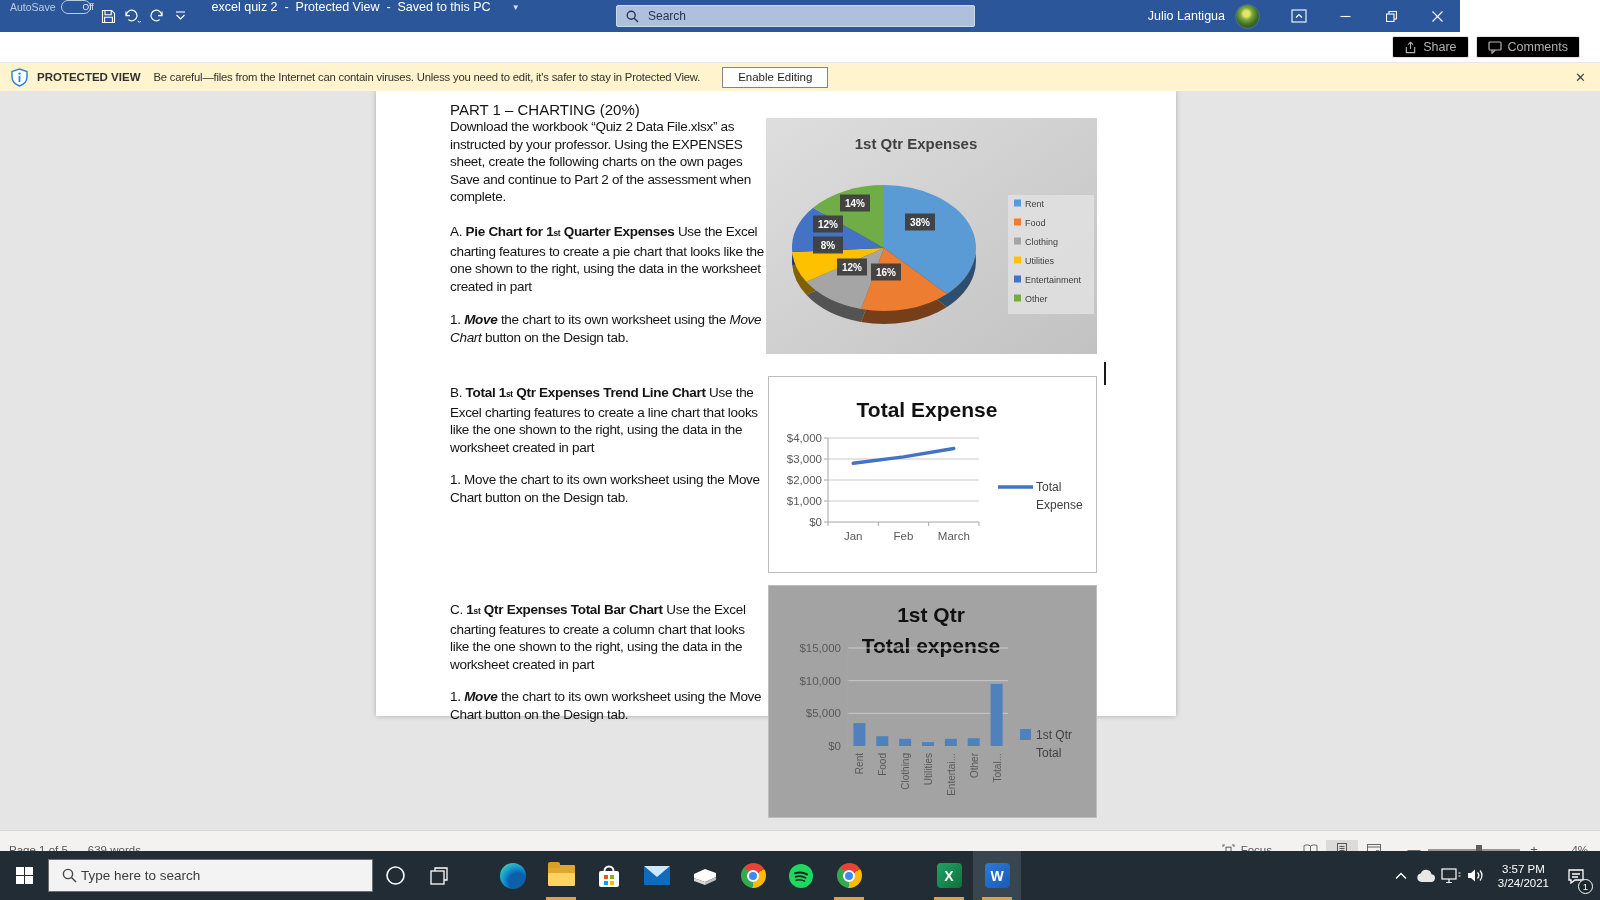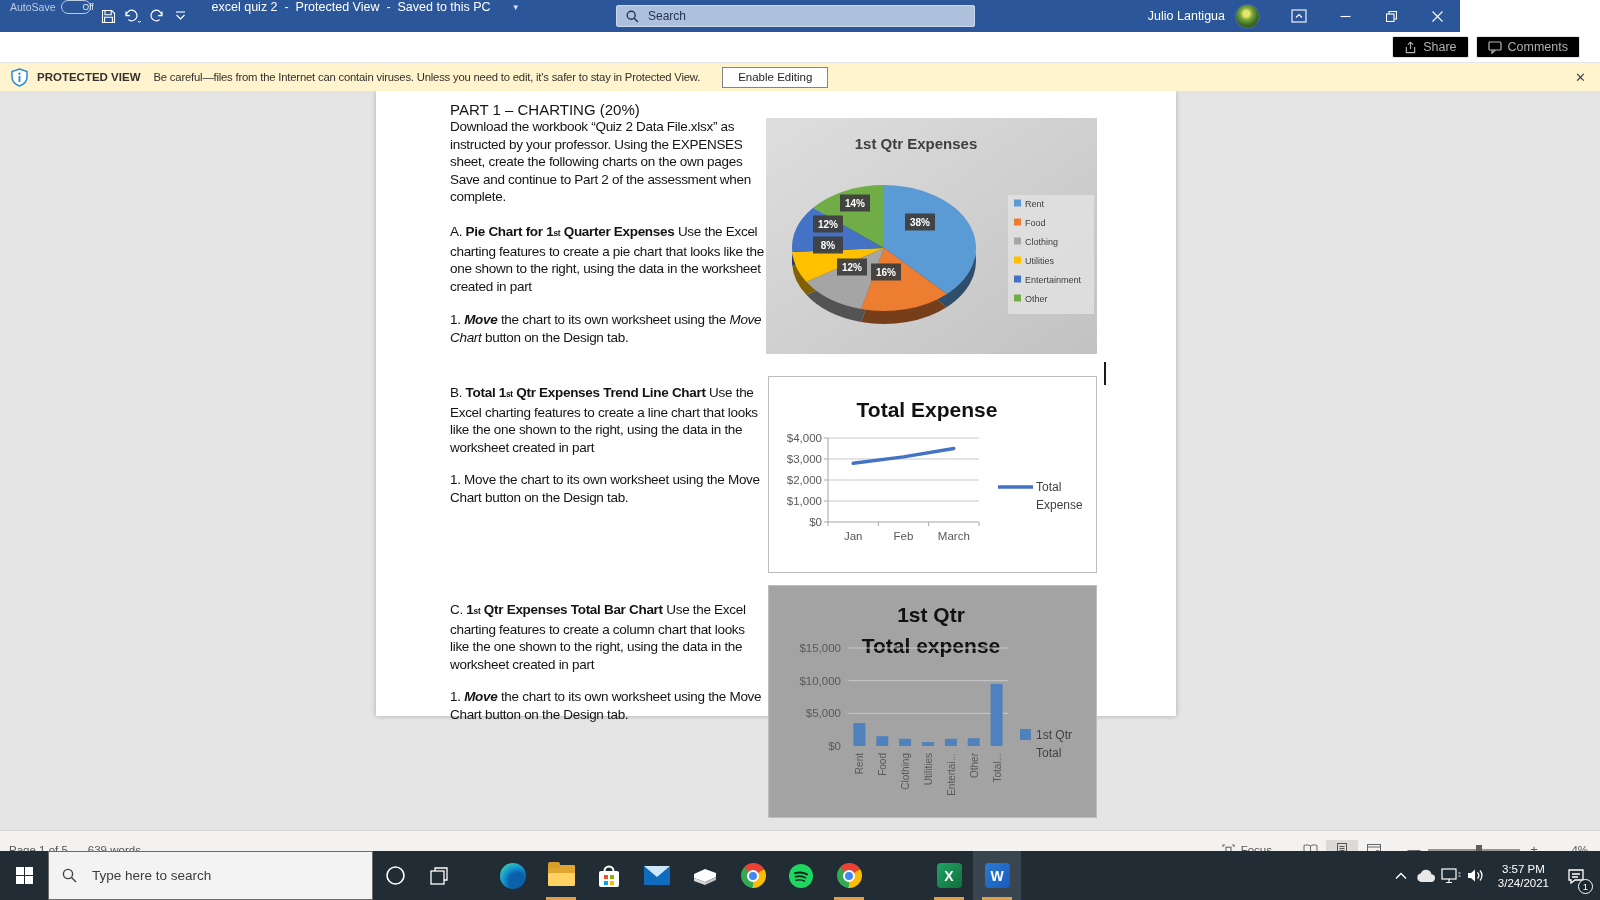--- a/index.html
+++ b/index.html
@@ -62,21 +62,21 @@
   .view-ic.sel { background:#dcdad8; }
   .zoomgrp { display:flex; align-items:center; margin-left:14px; }
   .zoom-minus,.zoom-plus { width:20px; text-align:center; color:#575757; font-size:13px; }
   .ztrack { width:92px; height:2px; background:#999795; position:relative; margin:0 4px; }
   .zthumb { position:absolute; left:48px; top:-4px; width:6px; height:10px; background:#605e5c; }
   .zoom-pct { margin:0 12px 0 10px; width:34px; text-align:right; }
 
   
   .taskbar { position:absolute; top:851px; left:0; width:1600px; height:49px; background:#212c34; display:flex; align-items:center; color:#fff; }
   .start { width:48px; height:49px; display:flex; align-items:center; justify-content:center; }
-  .tsearch { width:325px; height:49px; background:#f3f3f3; border:1px solid #6d6d6d; display:flex; align-items:center; gap:15px; padding-left:13px; }
+  .tsearch { width:325px; height:33px; background:#f3f3f3; border:1px solid #6d6d6d; display:flex; align-items:center; gap:4px; padding-left:13px; }
   .tsearch input { border:none; outline:none; background:transparent; font-size:13.5px; color:#3c3c3c; width:250px; font-family:"Liberation Sans",sans-serif; }
   .tsearch input::placeholder { color:#3c3c3c; opacity:1; }
   .sysbtn { width:44px; height:49px; display:flex; align-items:center; justify-content:center; }
   .tb-apps { display:flex; align-items:center; margin-left:28px; height:49px; }
   .tbicon { width:48px; height:49px; display:flex; align-items:center; justify-content:center; position:relative; }
   .tbicon.running::after { content:""; position:absolute; bottom:0; left:9px; right:9px; height:3px; background:#dpa; background:#dca14a; }
   .tbicon.active { background:#39464f; }
   .tgap { width:52px; height:49px; }
   .tray { margin-left:auto; display:flex; align-items:center; padding-right:6px; }
   .trayic { width:25px; height:49px; display:flex; align-items:center; justify-content:center; }

